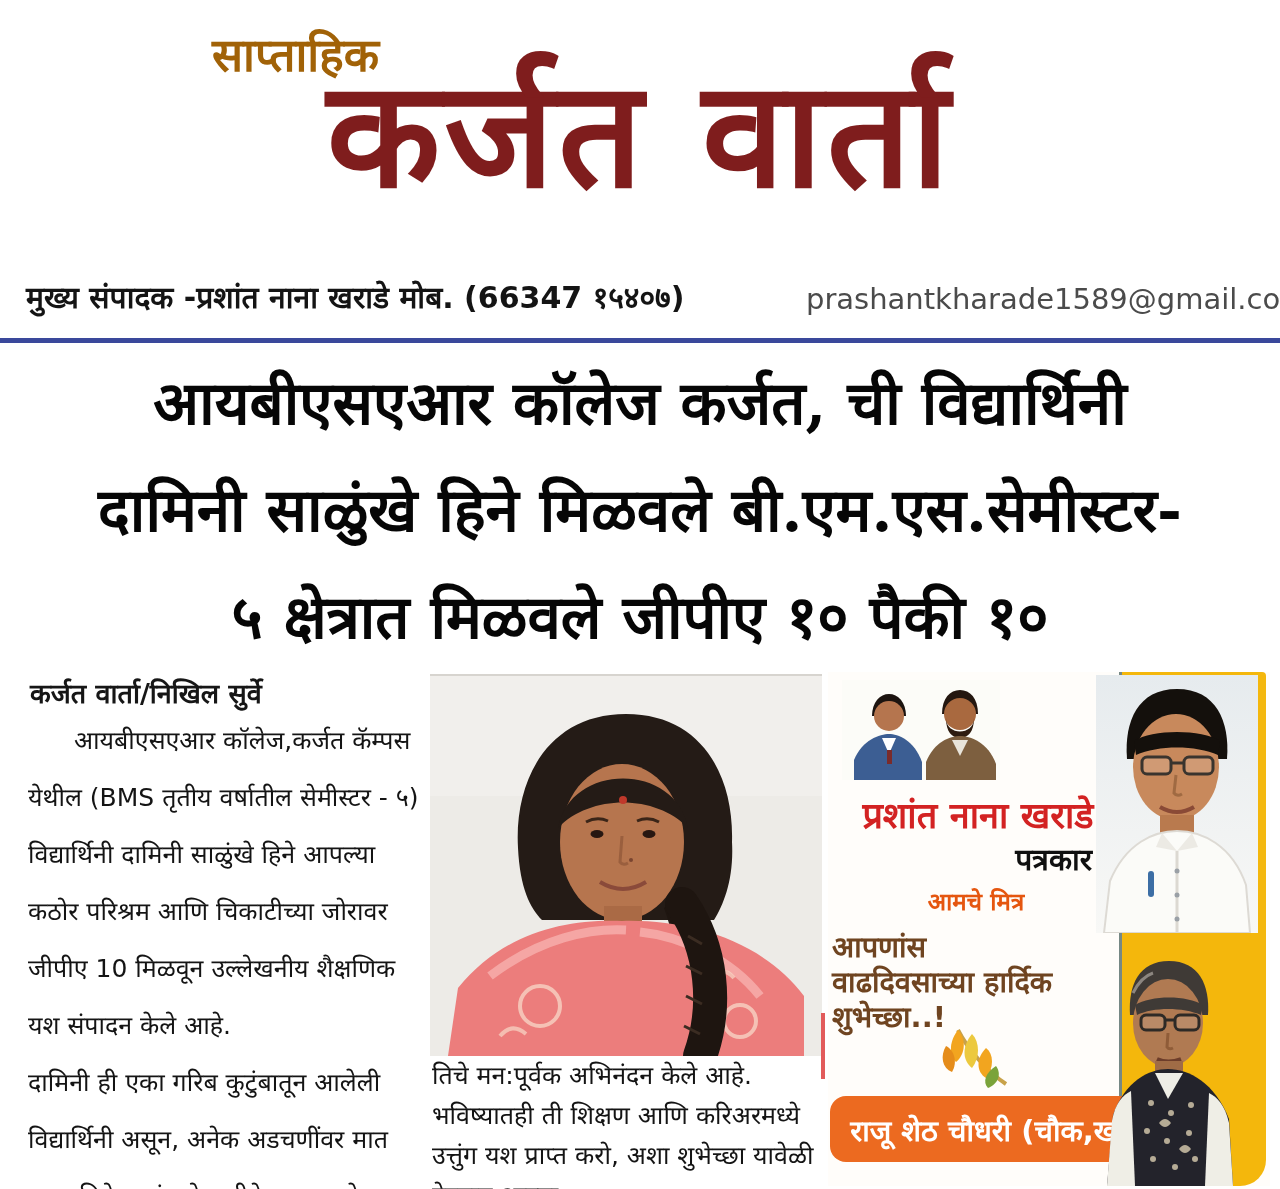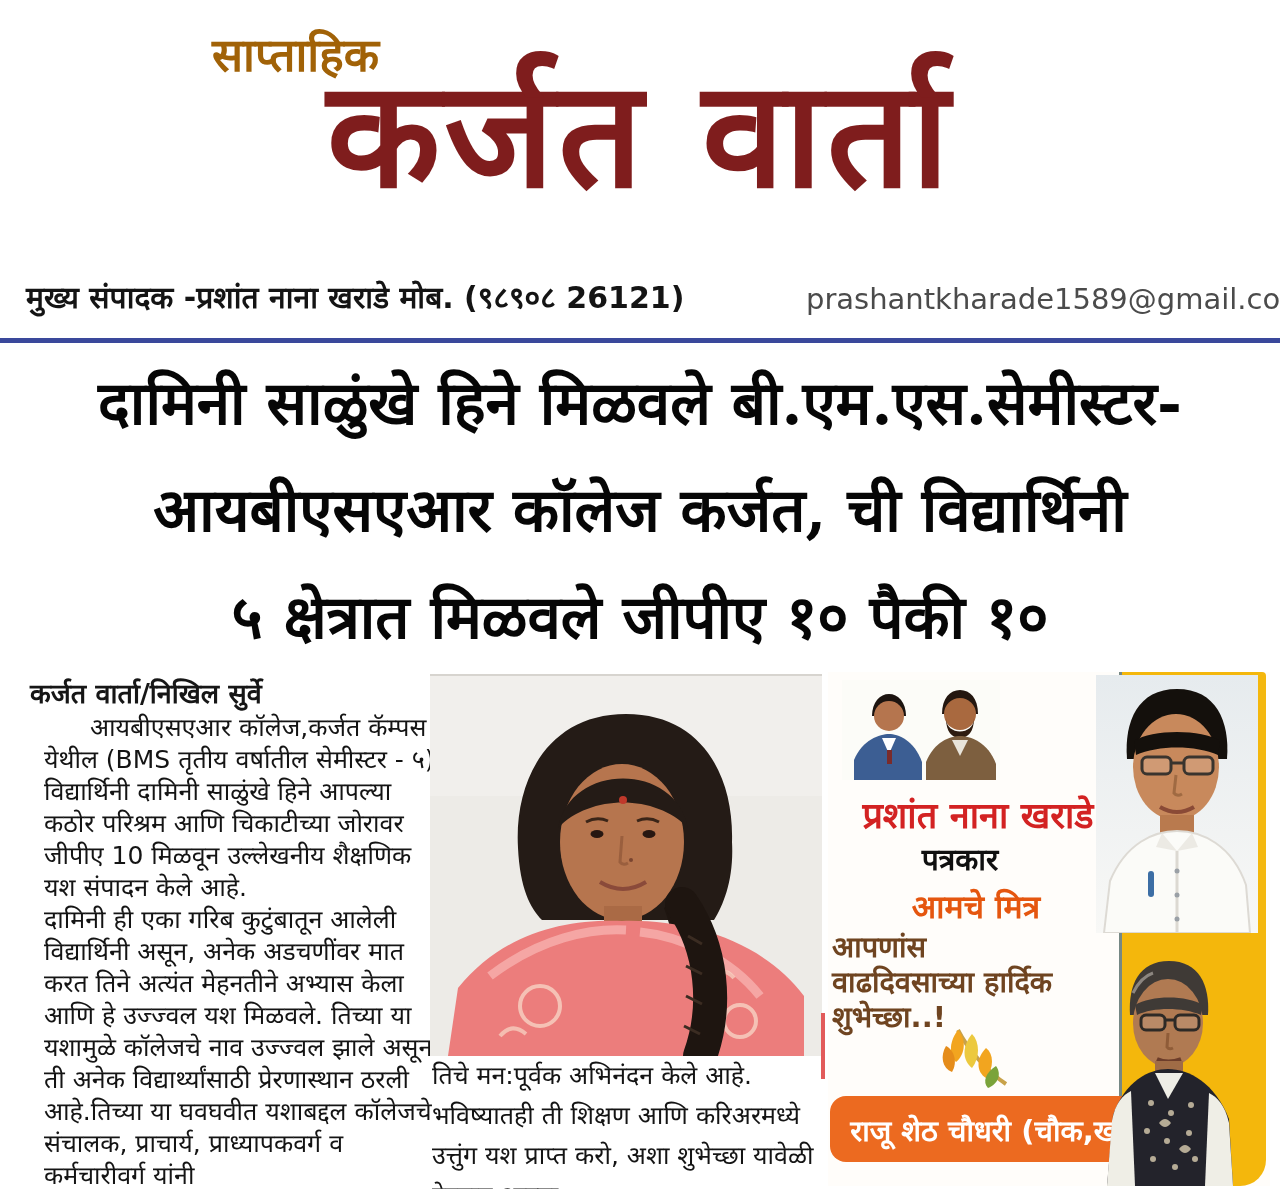--- a/index.html
+++ b/index.html
@@ -17,64 +17,64 @@
   .divider{left:0;top:338px;width:1280px;height:5px;background:#3a489b;}
 
   
   .headline{left:0;top:350px;width:1280px;text-align:center;color:#060606;}
   .hl{font-size:60px;line-height:107px;font-weight:800;white-space:nowrap;
       font-family:"DejaVu Serif",serif;}
 
   
   .byline{left:30px;top:674px;font-size:27px;font-weight:700;white-space:nowrap;}
   .col-left{left:28px;top:712px;width:398px;height:477px;overflow:hidden;
-      font-size:25px;line-height:32px;color:#141414;margin-left:16px;}
+      font-size:25px;line-height:57px;color:#141414;}
   .col-left p{margin:0;}
   .col-left p.first{text-indent:46px;}
   .caption{left:432px;top:1056px;width:394px;height:133px;overflow:hidden;
       font-size:25px;line-height:40px;color:#141414;}
 
   .student-photo{left:430px;top:674px;width:392px;height:380px;border-top:2px solid #d7d4cf;}
 
   
   .ad{left:828px;top:672px;width:442px;height:514px;background:#fffdfa;}
   .ad .yellow-band{position:absolute;left:294px;top:0;width:144px;height:514px;
       background:#f4b70c;border-radius:0 4px 26px 0;}
   .ad .band-line{position:absolute;left:291px;top:0;width:3px;height:514px;background:#2c4a45;opacity:.65;}
   .ad .edge-mark{position:absolute;left:-7px;top:341px;width:4px;height:66px;background:#e25b5b;}
   .pol-photo{position:absolute;left:14px;top:8px;width:158px;height:100px;}
   .ad-name{position:absolute;left:0;top:118px;width:300px;text-align:center;
       font-size:36px;font-weight:800;color:#d32222;white-space:nowrap;}
-  .ad-desig{position:absolute;left:0;top:166px;width:264px;text-align:center;
+  .ad-desig{position:absolute;left:0;top:166px;width:264px;text-align:right;
       font-size:30px;font-weight:600;color:#101010;}
   .ad-friend{position:absolute;left:0;top:212px;width:296px;text-align:center;
-      font-size:32px;font-weight:800;color:#e5560f;}
+      font-size:24px;font-weight:800;color:#e5560f;}
   .ad-wish{position:absolute;left:4px;top:258px;width:292px;text-align:left;
       font-size:29px;line-height:35px;font-weight:800;color:#6f4420;}
   .flower{position:absolute;left:100px;top:348px;width:100px;height:72px;}
   .journalist-photo{position:absolute;left:268px;top:3px;width:162px;height:258px;}
   .wellwisher-photo{position:absolute;left:275px;top:281px;width:134px;height:233px;z-index:3;}
   .ad-banner{position:absolute;left:2px;top:424px;width:384px;height:66px;z-index:2;
       background:#ec6a20;border-radius:16px;display:flex;align-items:center;justify-content:center;}
   .ad-banner-text{color:#ffffff;font-size:29px;font-weight:700;white-space:nowrap;}
 </style>
 </head>
 <body>
 
 <div>
 
   <div class="abs tagline">साप्ताहिक</div>
   <div class="abs masthead-title">कर्जत वार्ता</div>
-  <div class="abs editor-line">मुख्य संपादक -प्रशांत नाना खराडे मोब. (९८९०८ 26121)</div>
+  <div class="abs editor-line">मुख्य संपादक -प्रशांत नाना खराडे मोब. (66347 १५४०७)</div>
   <div class="abs email">prashantkharade1589@gmail.com</div>
   <div class="abs divider"></div>
 
   <div class="abs headline">
+    <div class="hl">आयबीएसएआर कॉलेज कर्जत, ची विद्यार्थिनी</div>
     <div class="hl">दामिनी साळुंखे हिने मिळवले बी.एम.एस.सेमीस्टर-</div>
-    <div class="hl">आयबीएसएआर कॉलेज कर्जत, ची विद्यार्थिनी</div>
     <div class="hl">५ क्षेत्रात मिळवले जीपीए १० पैकी १०</div>
   </div>
 
   <div class="abs byline">कर्जत वार्ता/निखिल सुर्वे</div>
   <div class="abs col-left">
     <p class="first">आयबीएसएआर कॉलेज,कर्जत कॅम्पस येथील (BMS तृतीय वर्षातील सेमीस्टर - ५) विद्यार्थिनी दामिनी साळुंखे हिने आपल्या कठोर परिश्रम आणि चिकाटीच्या जोरावर जीपीए 10 मिळवून उल्लेखनीय शैक्षणिक यश संपादन केले आहे.</p>
     <p>दामिनी ही एका गरिब कुटुंबातून आलेली विद्यार्थिनी असून, अनेक अडचणींवर मात करत तिने अत्यंत मेहनतीने अभ्यास केला आणि हे उज्ज्वल यश मिळवले. तिच्या या यशामुळे कॉलेजचे नाव उज्ज्वल झाले असून ती अनेक विद्यार्थ्यांसाठी प्रेरणास्थान ठरली आहे.तिच्या या घवघवीत यशाबद्दल कॉलेजचे संचालक, प्राचार्य, प्राध्यापकवर्ग व कर्मचारीवर्ग यांनी</p>
   </div>
 
   <div class="abs student-photo">

